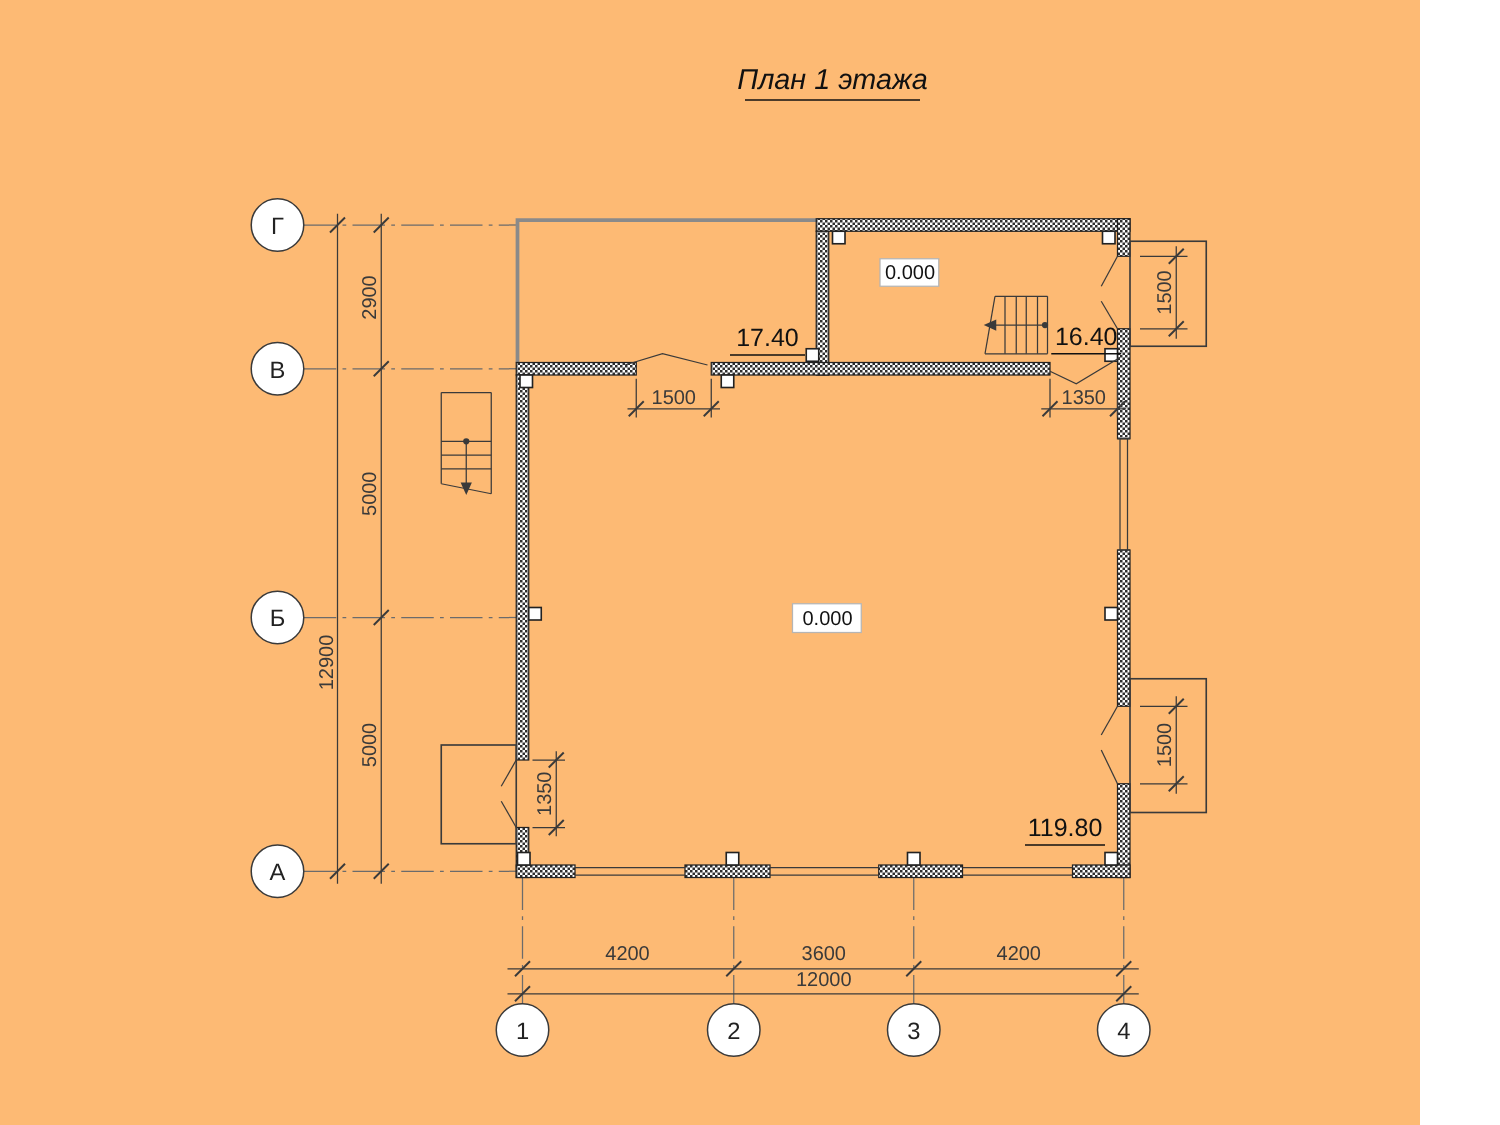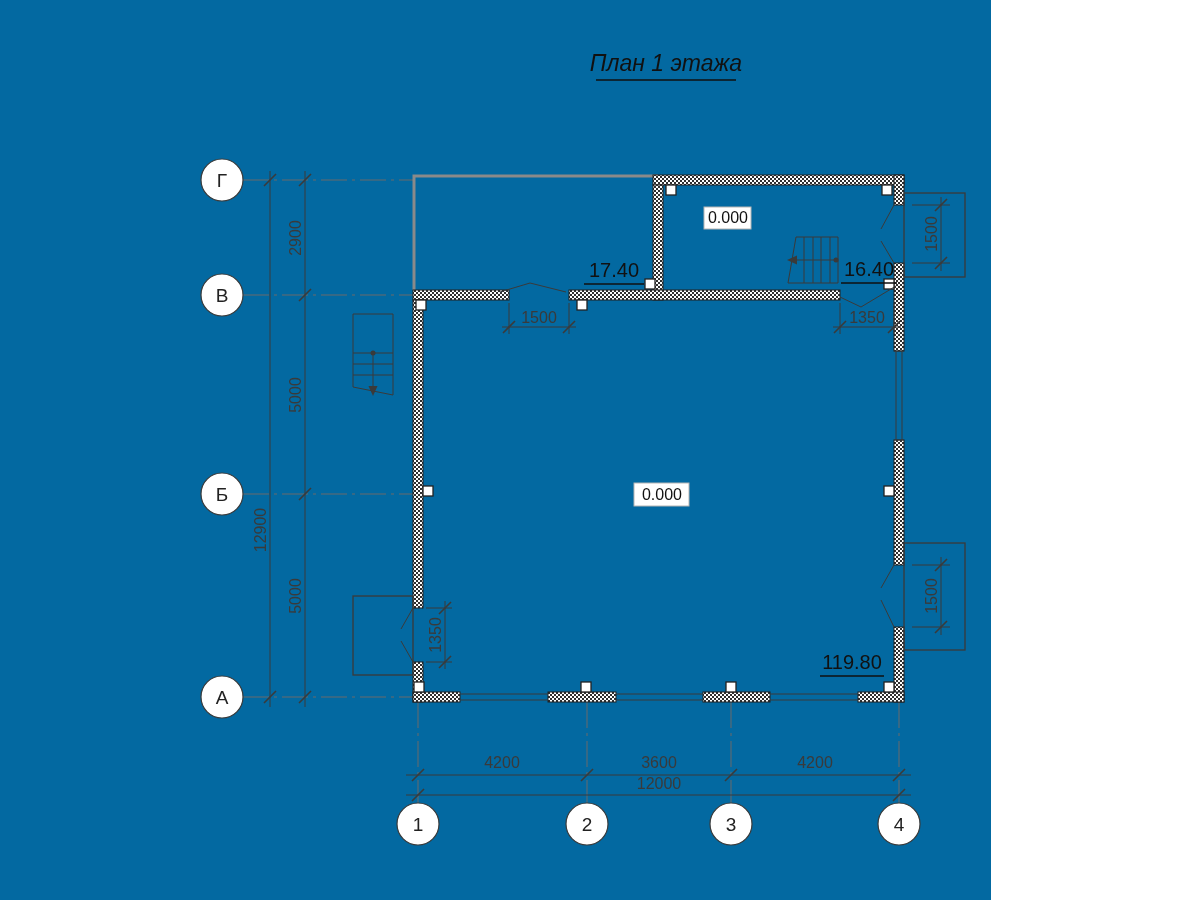--- a/index.html
+++ b/index.html
@@ -1,16 +1,16 @@
 <!DOCTYPE html>
 <html><head>
 <meta charset="utf-8">
 <style>
   html,body{margin:0;padding:0;background:#fff;}
-  .sheet{position:relative;width:991px;height:900px;background:#0369a1;overflow:hidden;}
+  .sheet{position:relative;width:1136px;height:900px;background:#fdba74;overflow:hidden;}
   svg text{font-family:"Liberation Sans", sans-serif;}
   .t-title{font-size:23px;font-style:italic;fill:#111;text-anchor:middle;}
   .t-axis{font-size:19px;fill:#222;text-anchor:middle;}
   .t-dim{font-size:16px;fill:#3a3a3a;text-anchor:middle;}
   .t-area{font-size:20px;fill:#111;text-anchor:middle;}
   .t-elev{font-size:16px;fill:#111;text-anchor:middle;}
   .ln{stroke:#3a3a3a;stroke-width:1;fill:none;}
   .axisln{stroke:#6b6b6b;stroke-width:1;fill:none;stroke-dasharray:26 5 3 5;}
   .tick{stroke:#3a3a3a;stroke-width:1.6;}
   .wall{fill:url(#hatch);stroke:#222;stroke-width:1;}

